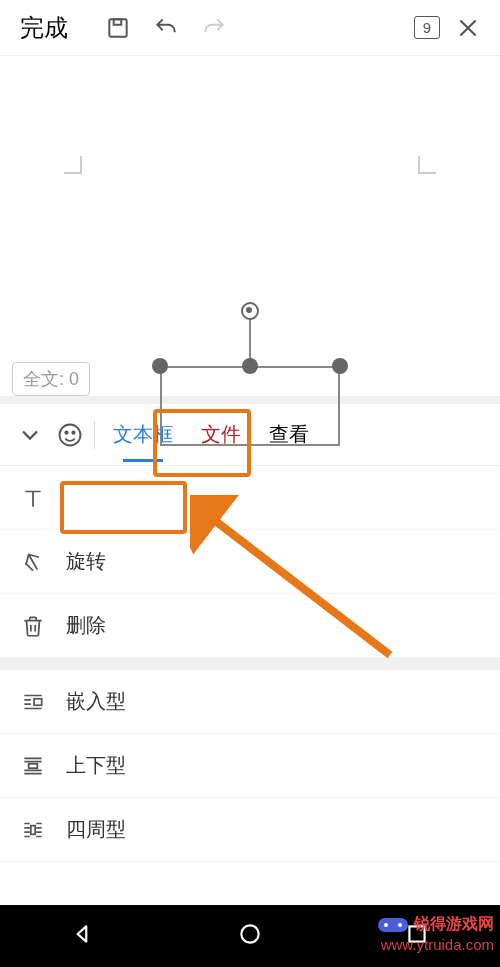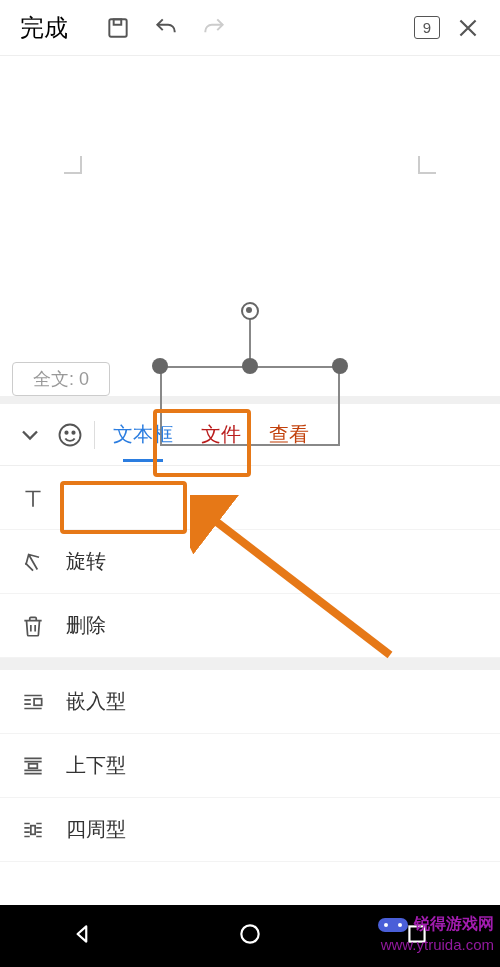--- a/index.html
+++ b/index.html
@@ -111,21 +111,21 @@
       border-radius: 50%;
       top: 3px;
       left: 3px;
     }
     .word-count {
       position: absolute;
       bottom: 0;
       left: 12px;
       border: 1px solid #ccc;
       border-radius: 4px;
-      padding: 4px 20px;
+      padding: 4px 10px;
       font-size: 18px;
       color: #999;
       background: #fff;
     }
     .divider-thin { height: 8px; background: #f0f0f0; }
     .tabs-row {
       height: 62px;
       display: flex;
       align-items: center;
       padding: 0 10px;
@@ -157,21 +157,21 @@
     .tab.active::after {
       content: '';
       position: absolute;
       bottom: -8px;
       left: 50%;
       transform: translateX(-50%);
       width: 40px;
       height: 3px;
       background: #2b7de0;
     }
-    .tab.dim { color: #c2410c; }
+    .tab.dim { color: #000000; }
     .highlight-tab {
       position: absolute;
       border: 4px solid #e67817;
       border-radius: 4px;
       pointer-events: none;
     }
     .highlight-item {
       position: absolute;
       border: 4px solid #e67817;
       border-radius: 4px;
@@ -212,21 +212,21 @@
       display: flex;
       align-items: center;
       justify-content: space-around;
     }
     .navbar svg { width: 26px; height: 26px; color: #fff; }
     .watermark {
       position: absolute;
       right: 6px;
       bottom: 14px;
       text-align: right;
-      color: #a21caf;
+      color: #ef4444;
       pointer-events: none;
     }
     .wm-logo {
       display: flex;
       align-items: center;
       justify-content: flex-end;
       gap: 4px;
     }
     .wm-text { font-size: 16px; font-weight: bold; }
     .wm-url { font-size: 15px; opacity: 0.9; }

